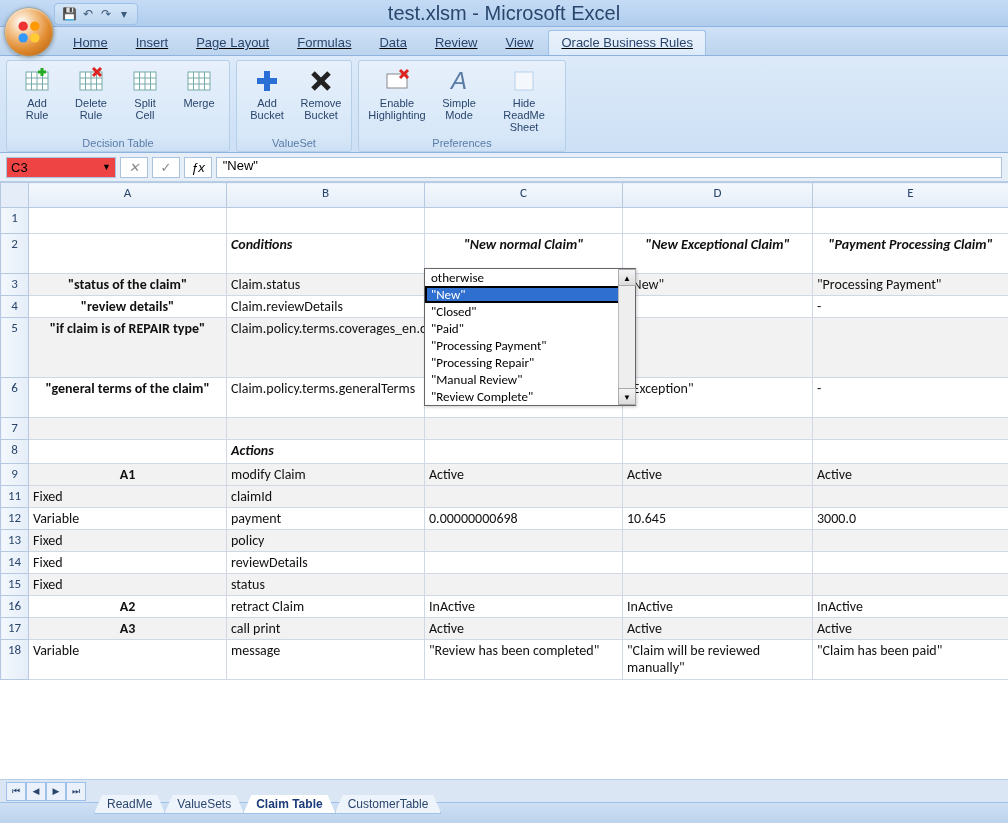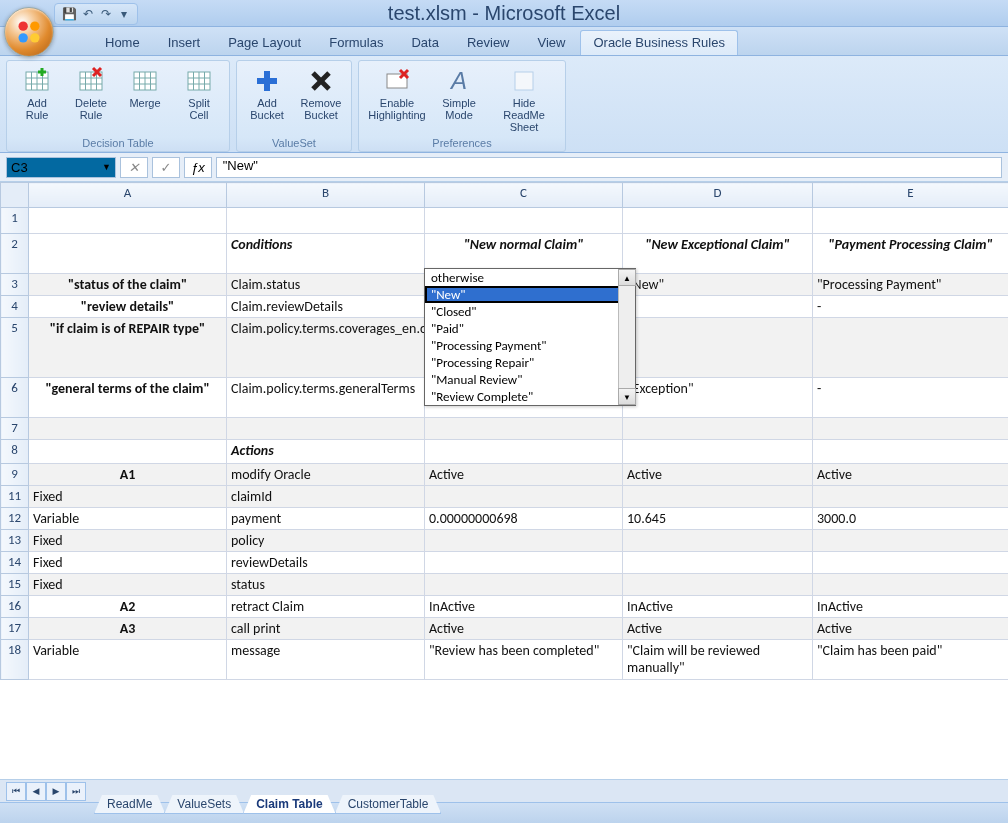--- a/index.html
+++ b/index.html
@@ -36,24 +36,25 @@
     margin: 0 auto;
     color: #2a466d;
     font-size: 20px;
   }
   
   .tabsrow {
     height: 28px;
     background: linear-gradient(to bottom, #cfe1f6, #bcd4ee);
     display: flex;
     align-items: flex-end;
-    padding-left: 92px;
+    padding-left: 60px;
     gap: 2px;
     position: relative;
     border-bottom: 1px solid #8eb3e0;
+    text-decoration: underline;
   }
   .office-btn {
     position: absolute;
     left: 4px; top: -20px;
     width: 48px; height: 48px;
     border-radius: 50%;
     background: radial-gradient(circle at 35% 30%, #fff, #f4c38c 30%, #e08a2d 60%, #a85a12 100%);
     border: 1px solid #9aa;
     box-shadow: 0 1px 4px rgba(0,0,0,.3), inset 0 1px 2px rgba(255,255,255,.6);
     display:flex;align-items:center;justify-content:center;
@@ -118,21 +119,21 @@
     background: #e6eef8;
     border-bottom: 1px solid #b6cfe9;
     display: flex;
     align-items: center;
     gap: 4px;
     padding: 2px 6px;
   }
   .namebox {
     width: 100px;
     height: 19px;
-    background:#0369a1;
+    background:#ef4444;
     border:1px solid #aac2dd;
     display:flex;align-items:center;justify-content:space-between;
     padding:0 4px;
     font-size:13px;
   }
   .fxarea { display:flex;align-items:center;gap:4px;flex:1;}
   .fxbox { background:#fff; border:1px solid #aac2dd; height:19px; padding:0 6px; display:flex; align-items:center;}
   .fxinput { flex:1; background:#fff; border:1px solid #aac2dd; height:19px; padding:0 6px; font-size:13px;}
   
   .gridwrap {
@@ -311,34 +312,34 @@
           <div class="ico">
             <svg width="30" height="30" viewBox="0 0 30 30">
               <rect x="4" y="6" width="22" height="18" fill="#fff" stroke="#7aa"></rect>
               <line x1="4" y1="12" x2="26" y2="12" stroke="#7aa" stroke-width="1"></line>
               <line x1="4" y1="18" x2="26" y2="18" stroke="#7aa" stroke-width="1"></line>
               <line x1="9.5" y1="6" x2="9.5" y2="24" stroke="#7aa" stroke-width="1"></line>
               <line x1="15" y1="6" x2="15" y2="24" stroke="#7aa" stroke-width="1"></line>
               <line x1="20.5" y1="6" x2="20.5" y2="24" stroke="#7aa" stroke-width="1"></line>
             </svg>
           </div>
-          <div>Merge</div>
+          <div>Split<br>Cell</div>
         </div>
         <div class="ribbtn">
           <div class="ico">
             <svg width="30" height="30" viewBox="0 0 30 30">
               <rect x="4" y="6" width="22" height="18" fill="#fff" stroke="#7aa"></rect>
               <line x1="4" y1="12" x2="26" y2="12" stroke="#7aa" stroke-width="1"></line>
               <line x1="4" y1="18" x2="26" y2="18" stroke="#7aa" stroke-width="1"></line>
               <line x1="9.5" y1="6" x2="9.5" y2="24" stroke="#7aa" stroke-width="1"></line>
               <line x1="15" y1="6" x2="15" y2="24" stroke="#7aa" stroke-width="1"></line>
               <line x1="20.5" y1="6" x2="20.5" y2="24" stroke="#7aa" stroke-width="1"></line>
             </svg>
           </div>
-          <div>Split<br>Cell</div>
+          <div>Merge</div>
         </div>
       </div>
       <div class="glabel">Decision Table</div>
     </div>
     <div class="ribgroup">
       <div class="btns">
         <div class="ribbtn">
           <div class="ico">
             <svg width="30" height="30" viewBox="0 0 30 30">
               <line x1="15" y1="5" x2="15" y2="25" stroke="#2a6fd6" stroke-width="6"></line>
@@ -486,21 +487,21 @@
           <th class="rh">8</th>
           <td class=""></td>
           <td class="bold ital">Actions</td>
           <td class=""></td>
           <td class=""></td>
           <td class=""></td>
         </tr>
         <tr style="height: 22px;">
           <th class="rh">9</th>
           <td class="bold center shade">A1</td>
-          <td class="shade">modify Oracle</td>
+          <td class="shade">modify Claim</td>
           <td class="shade">Active</td>
           <td class="shade">Active</td>
           <td class="shade">Active</td>
         </tr>
         <tr style="height: 22px;">
           <th class="rh">11</th>
           <td class="shade">Fixed</td>
           <td class="shade">claimId</td>
           <td class="shade"></td>
           <td class="shade"></td>

